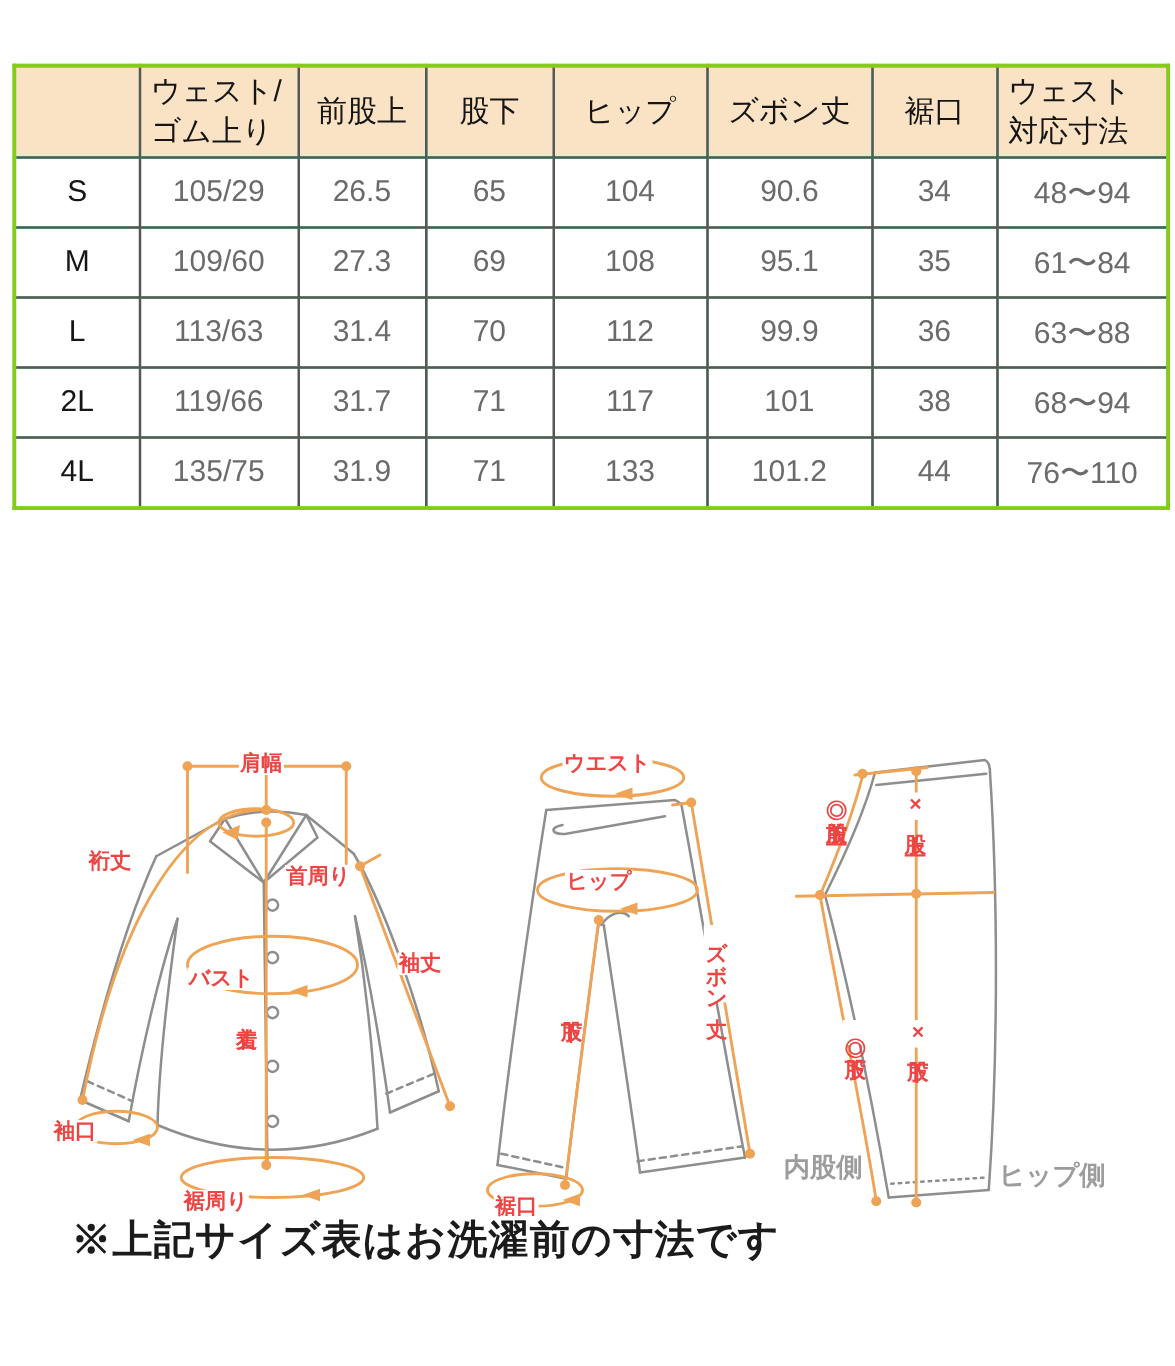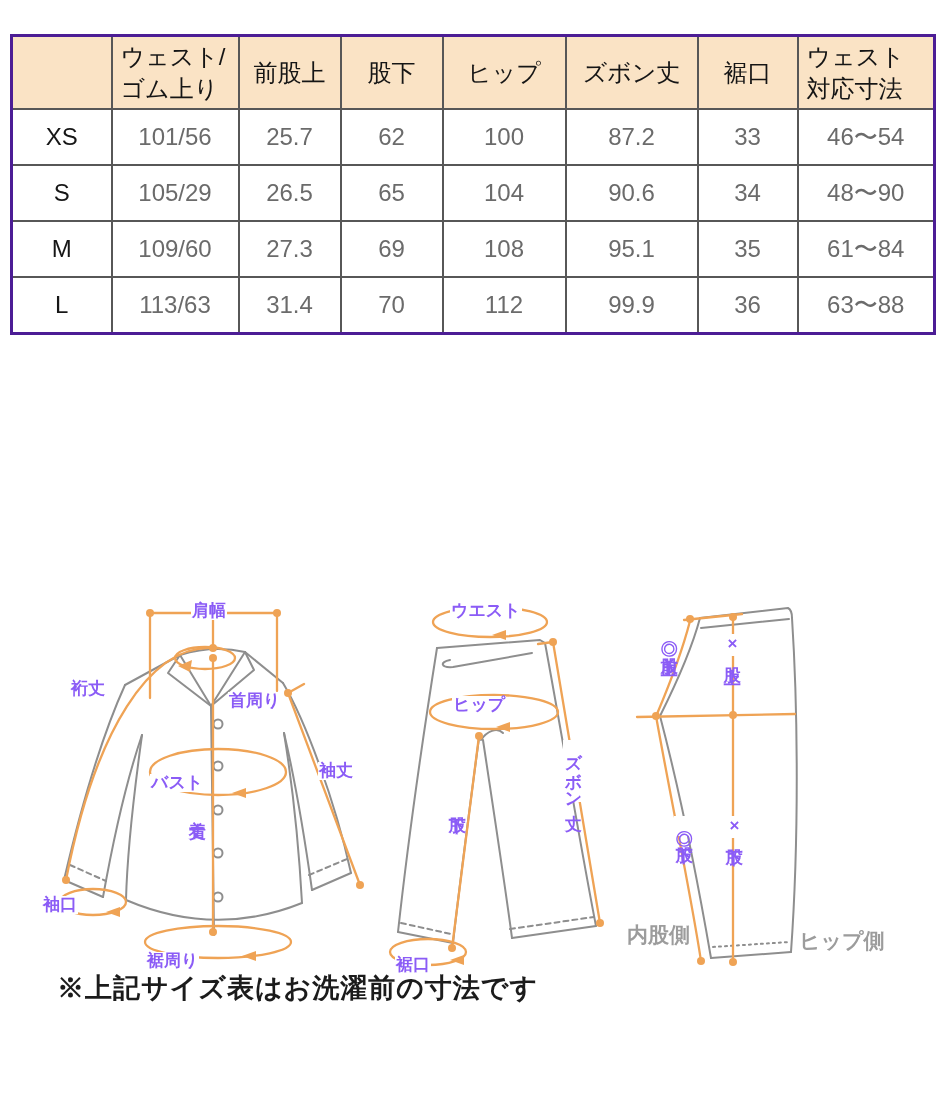--- a/index.html
+++ b/index.html
@@ -1,36 +1,36 @@
 <!DOCTYPE html>
 <html><head>
 <meta charset="utf-8">
 <style>
   html,body{margin:0;padding:0;background:#fff;}
   .page{position:relative;width:940px;height:1093px;background:#fff;overflow:hidden;
         font-family:"Liberation Sans",sans-serif;}
   
-  table.size-table{position:absolute;left:10px;top:34px;width:923px;border-collapse:collapse;
-        table-layout:fixed;border:3px solid #4c1d95;background:#86efac;}
+  table.size-table{position:absolute;left:10px;top:51px;width:923px;border-collapse:collapse;
+        table-layout:fixed;border:3px solid #84cc16;background:#86efac;}
   .size-table th,.size-table td{border:2px solid #575757;text-align:center;vertical-align:middle;
         padding:0;overflow:hidden;}
   .size-table thead th{background:#fae3c5;color:#151515;font-size:24px;font-weight:400;
         height:71px;white-space:pre-line;line-height:1.3;}
   .size-table thead th.al{text-align:left;padding-left:8px;}
   .size-table tbody td{height:54px;font-size:24px;color:#6b6b6b;background:#fff;}
   .size-table tbody td.size-col{color:#161616;}
   
   .diagram{position:absolute;left:0;top:590px;width:940px;height:385px;}
   .diagram svg{position:absolute;left:0;top:0;}
-  .dlabel{position:absolute;font-size:17px;font-weight:700;color:#8b5cf6;line-height:1.05;
+  .dlabel{position:absolute;font-size:17px;font-weight:700;color:#ef4444;line-height:1.05;
         background:#fff;padding:0 1px;white-space:nowrap;}
   .dlabel.vert{writing-mode:vertical-rl;text-orientation:upright;letter-spacing:1px;}
   .dlabel.gray{color:#9c9c9c;font-size:21px;font-weight:700;background:transparent;}
   
-  .note{position:absolute;left:57px;top:970px;font-size:27px;font-weight:700;color:#1b1b1b;
+  .note{position:absolute;left:57px;top:970px;font-size:32px;font-weight:700;color:#1b1b1b;
         letter-spacing:1px;}
 </style>
 </head>
 <body>
 
 <div class="page">
 
   <table class="size-table">
     <colgroup>
       <col style="width:100px">
@@ -51,58 +51,68 @@
         <th>股下</th>
         <th>ヒップ</th>
         <th>ズボン丈</th>
         <th>裾口</th>
         <th class="al">ウェスト
 対応寸法</th>
       </tr>
     </thead>
     <tbody>
       <tr>
-        <td class="size-col">XS</td>
-        <td>101/56</td>
-        <td>25.7</td>
-        <td>62</td>
-        <td>100</td>
-        <td>87.2</td>
-        <td>33</td>
-        <td>46〜54</td>
-      </tr>
-      <tr>
         <td class="size-col">S</td>
         <td>105/29</td>
         <td>26.5</td>
         <td>65</td>
         <td>104</td>
         <td>90.6</td>
         <td>34</td>
-        <td>48〜90</td>
+        <td>48〜94</td>
       </tr>
       <tr>
         <td class="size-col">M</td>
         <td>109/60</td>
         <td>27.3</td>
         <td>69</td>
         <td>108</td>
         <td>95.1</td>
         <td>35</td>
         <td>61〜84</td>
       </tr>
       <tr>
         <td class="size-col">L</td>
         <td>113/63</td>
         <td>31.4</td>
         <td>70</td>
         <td>112</td>
         <td>99.9</td>
         <td>36</td>
         <td>63〜88</td>
+      </tr>
+      <tr>
+        <td class="size-col">2L</td>
+        <td>119/66</td>
+        <td>31.7</td>
+        <td>71</td>
+        <td>117</td>
+        <td>101</td>
+        <td>38</td>
+        <td>68〜94</td>
+      </tr>
+      <tr>
+        <td class="size-col">4L</td>
+        <td>135/75</td>
+        <td>31.9</td>
+        <td>71</td>
+        <td>133</td>
+        <td>101.2</td>
+        <td>44</td>
+        <td>76〜110</td>
       </tr>
     </tbody>
   </table>
 
   <div class="diagram">
     <svg width="940" height="385" viewBox="0 0 940 385">
       <g fill="none" stroke="#8e8e8e" stroke-width="2" stroke-linecap="round" stroke-linejoin="round">
 
         <path d="M180,65 Q213,55 245,62"></path>
         <path d="M180,65 L168,83 L211,116 L254,80 L245,62"></path>

